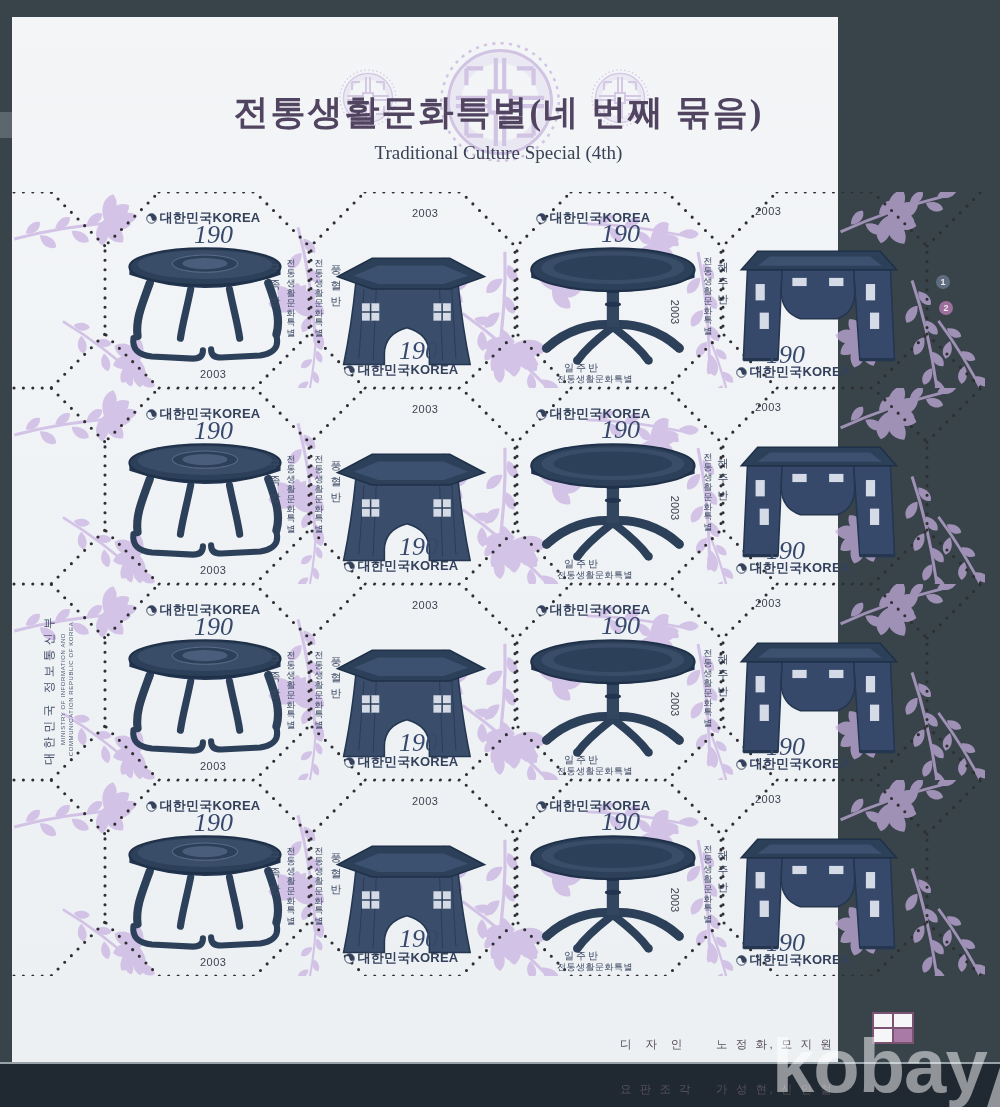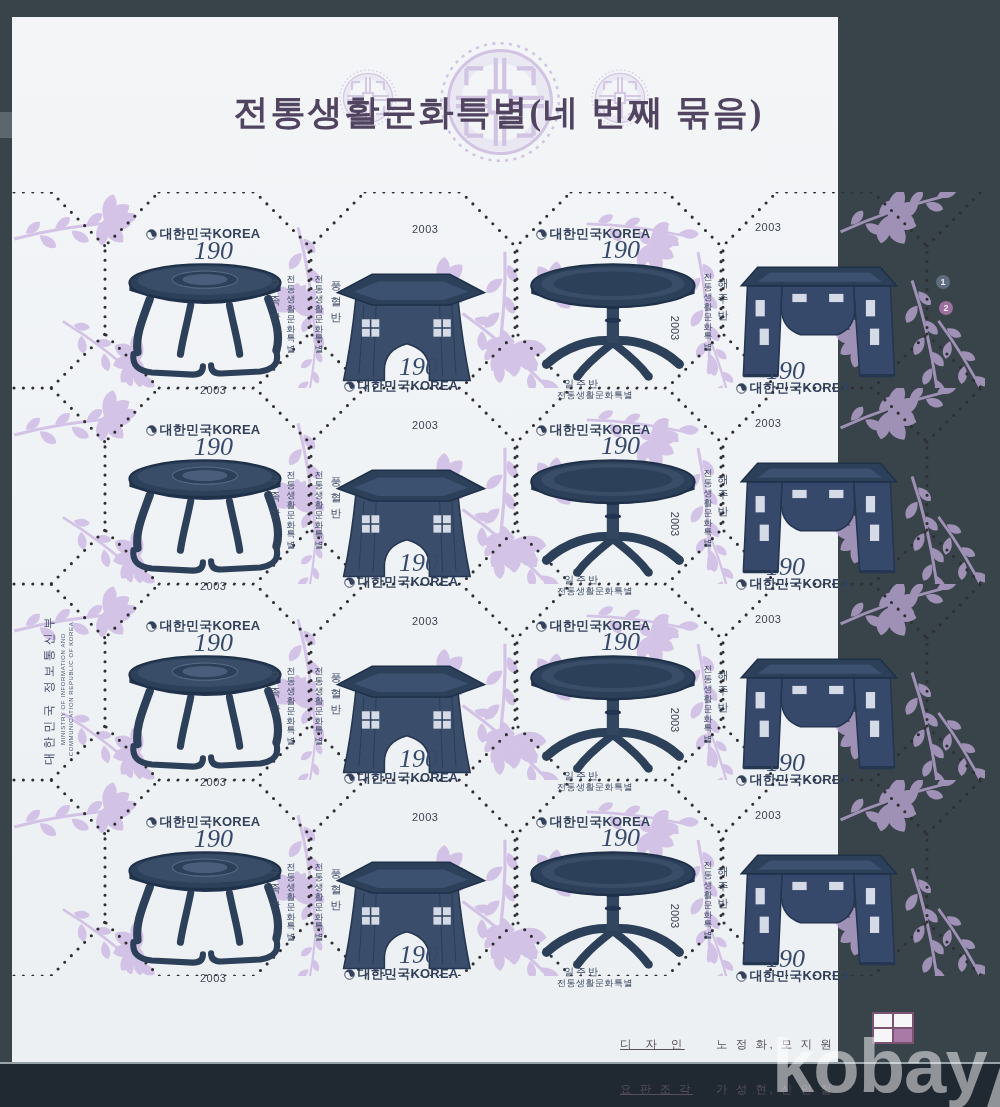--- a/index.html
+++ b/index.html
@@ -25,21 +25,21 @@
     font-family:"Liberation Serif","DejaVu Serif",serif;
     font-size:19px;color:#3a4156;z-index:5;}
 
   
   .grid{position:absolute;left:0;top:175px;width:973px;height:784px;}
   .stamp-row{position:relative;width:973px;height:196px;}
   .flora,.perf{position:absolute;left:0;top:0;width:973px;height:196px;}
   .flora{z-index:1;} .perf{z-index:2;}
   .perfline{fill:none;stroke:#2e2e33;stroke-width:3.1;stroke-dasharray:0 9.4;stroke-linecap:round;}
 
-  .cell{position:absolute;top:16px;width:204px;height:196px;z-index:3;}
+  .cell{position:absolute;top:0;width:204px;height:196px;z-index:3;}
   .c0{left:93px;} .c1{left:299px;} .c2{left:505px;} .c3{left:711px;}
 
   .korea{position:absolute;display:flex;align-items:center;gap:3px;
     font-size:13px;font-weight:bold;color:#33415c;letter-spacing:0.2px;white-space:nowrap;}
   .tg{width:11px;height:11px;flex:0 0 auto;}
   .denom{position:absolute;font-family:Liberation Serif, serif;
     font-style:italic;font-size:26px;color:#36486b;}
   .year{position:absolute;font-size:11px;color:#3e4350;letter-spacing:0.5px;}
   .yearv{position:absolute;font-size:11px;color:#3e4350;transform:rotate(90deg);}
   .tbl{position:absolute;width:184px;height:143px;}
@@ -88,21 +88,21 @@
   .pnum{position:absolute;width:14px;height:14px;border-radius:50%;color:#eee8ef;
     font-size:9px;line-height:14px;text-align:center;font-weight:bold;z-index:6;}
   .pnum1{left:924px;top:258px;background:#5e6d80;}
   .pnum2{left:927px;top:284px;background:#9c6f9c;}
 
   
   .manu{position:absolute;left:175px;top:997px;font-size:14px;letter-spacing:9px;
     color:#3f3e49;white-space:pre;z-index:6;}
   .credits{position:absolute;left:608px;top:990px;font-size:11.5px;color:#564f5c;
     letter-spacing:2.5px;line-height:15px;white-space:pre;z-index:6;}
-  .credits .role{display:inline-block;width:96px;letter-spacing:2.5px;text-decoration:underline;}
+  .credits .role{display:inline-block;width:96px;letter-spacing:2.5px;}
   .cbar{position:absolute;left:860px;top:995px;width:40px;height:30px;z-index:6;
     display:grid;grid-template-columns:1fr 1fr;grid-template-rows:1fr 1fr;
     border:1px solid #7b5272;}
   .cbar div{border:0.5px solid #7b5272;background:#f6f6f8;}
   .cbar .filled{background:#a97aa6;}
 
   
   .wm{position:absolute;left:772px;top:1022px;font-size:76px;font-weight:bold;
     color:rgba(255,255,255,0.5);z-index:9;letter-spacing:-1px;}
   .wm-slash{position:absolute;left:997px;top:1030px;width:14px;height:95px;
@@ -241,20 +241,21 @@
     <svg class="emblem-svg" style="left:422px;top:19px" width="132" height="132" viewBox="0 0 132 132">
       <use href="#emblem" transform="translate(66,66) scale(2.1)" opacity="0.55"></use>
     </svg>
     <svg class="emblem-svg" style="left:326px;top:51px" width="60" height="60" viewBox="0 0 60 60">
       <use href="#emblem" transform="translate(30,30)" opacity="0.5"></use>
     </svg>
     <svg class="emblem-svg" style="left:578px;top:51px" width="60" height="60" viewBox="0 0 60 60">
       <use href="#emblem" transform="translate(30,30)" opacity="0.5"></use>
     </svg>
     <div class="title-ko">전통생활문화특별(네 번째 묶음)</div>
+    <div class="title-en">Traditional Culture Special (4th)</div>
 
     <div class="grid">
       <div class="stamp-row">
         <svg class="flora" viewBox="0 0 973 196">
           <use href="#flora-row"></use>
         </svg>
         <svg class="perf" viewBox="0 0 973 196">
           <use href="#octa" class="perfline" transform="translate(195,98)"></use>
           <use href="#octa" class="perfline" transform="translate(401,98)"></use>
           <use href="#octa" class="perfline" transform="translate(607,98)"></use>

